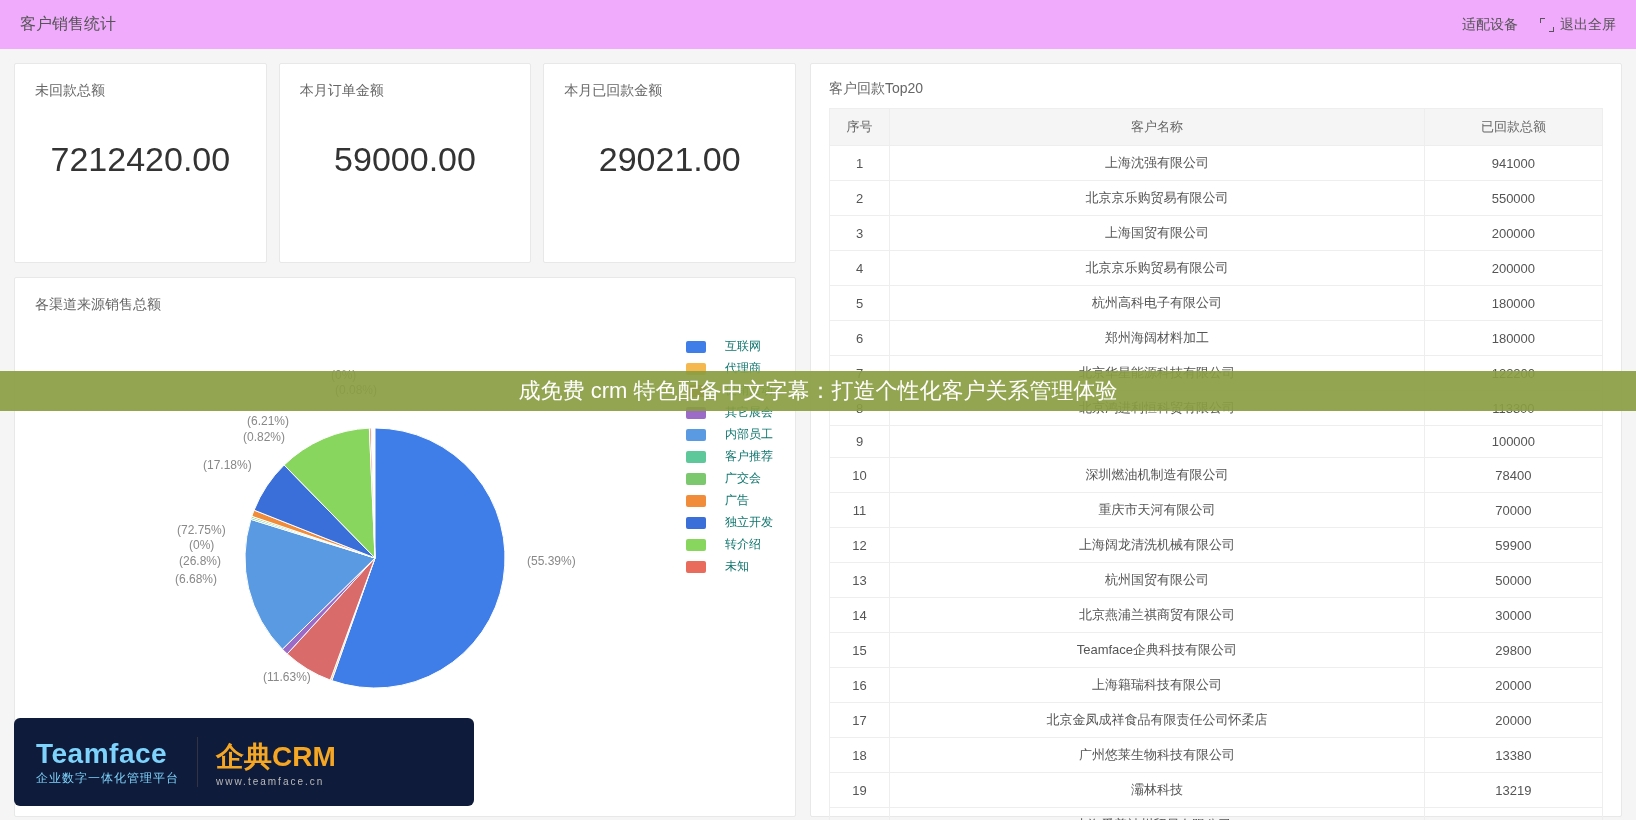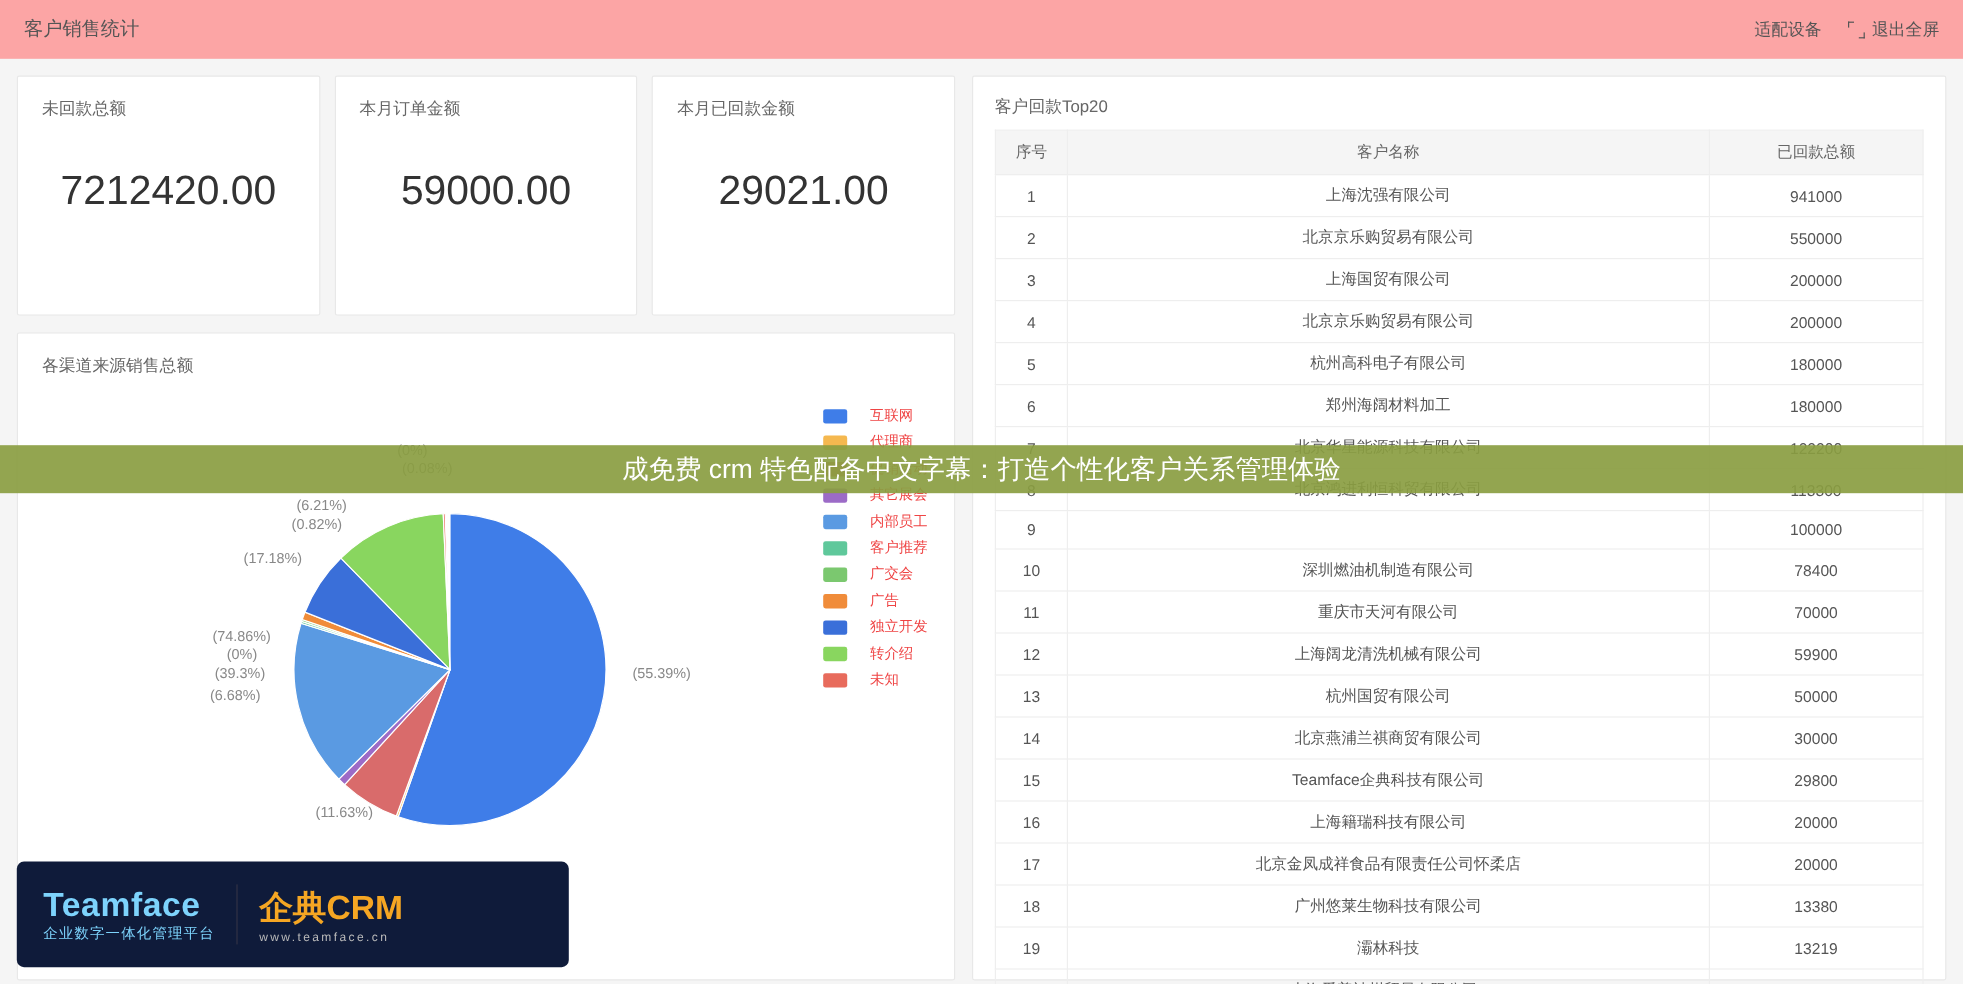--- a/index.html
+++ b/index.html
@@ -1,36 +1,36 @@
 <!DOCTYPE html>
 <html><head>
 <meta charset="utf-8">
 <style>
 *{box-sizing:border-box;margin:0;padding:0}
 body{font-family:"Helvetica Neue",Arial,"PingFang SC","Microsoft YaHei",sans-serif;background:#f5f5f5;color:#333;width:1636px;height:820px;overflow:hidden;position:relative}
-.header{display:flex;justify-content:space-between;align-items:center;padding:14px 20px;background:#fca5a5}
+.header{display:flex;justify-content:space-between;align-items:center;padding:14px 20px;background:#f0abfc}
 .page-title{font-size:16px;color:#555;font-weight:500}
 .header-actions{display:flex;gap:22px;align-items:center}
 .action-btn{font-size:14px;color:#555;cursor:pointer;display:flex;align-items:center;gap:6px}
 .expand-icon{width:14px;height:14px;position:relative;display:inline-block}
 .expand-icon::before,.expand-icon::after{content:"";position:absolute;border:1.5px solid #555}
 .expand-icon::before{top:0;left:0;width:4px;height:4px;border-right:none;border-bottom:none}
 .expand-icon::after{bottom:0;right:0;width:4px;height:4px;border-left:none;border-top:none}
 .main{display:flex;gap:14px;padding:14px}
 .left-col{width:782px;display:flex;flex-direction:column;gap:14px}
 .right-col{flex:1}
 .stat-row{display:flex;gap:12px}
 .card{background:#fff;border:1px solid #e8e8e8;border-radius:2px}
 .stat-card{flex:1;padding:18px 20px;height:200px;display:flex;flex-direction:column}
 .stat-label{font-size:14px;color:#666;margin-bottom:40px}
 .stat-value{font-size:34px;color:#333;text-align:center;font-weight:400}
 .chart-card{padding:18px 20px 10px;height:540px;position:relative}
 .chart-title{font-size:14px;color:#666}
 .legend{position:absolute;top:60px;right:22px;display:flex;flex-direction:column;gap:5px}
-.legend-item{display:flex;align-items:center;gap:19px;font-size:12px;color:#ef4444}
+.legend-item{display:flex;align-items:center;gap:19px;font-size:12px;color:#0f766e}
 .legend-sw{width:20px;height:12px;border-radius:2px}
 .pie-wrap{position:absolute;left:200px;top:120px}
 .pie-label{position:absolute;font-size:12px;color:#888;white-space:nowrap}
 .table-card{padding:16px 18px;height:754px}
 .table-title{font-size:14px;color:#666;margin-bottom:10px}
 table{width:100%;border-collapse:collapse;font-size:13px}
 th{background:#f5f5f5;color:#666;font-weight:normal;padding:9px 6px;text-align:center;border:1px solid #eee}
 td{padding:8px 6px;text-align:center;border:1px solid #eee;color:#555}
 .col-idx{width:60px}
 .banner{position:absolute;top:371px;left:0;right:0;height:40px;background:rgba(138,157,65,0.92);color:#fff;display:flex;align-items:center;justify-content:center;font-size:22px;font-weight:400;z-index:10}
@@ -136,23 +136,23 @@
             <path d="M 160 160 L 36.87722035068322 118.27733072506282 A 130 130 0 0 1 39.12905683452729 112.14380815099193 Z" fill="#f08c3a" stroke="#fff" stroke-width="1"></path>
             <path d="M 160 160 L 39.12905683452729 112.14380815099193 A 130 130 0 0 1 69.1216098226666 67.04238493390466 Z" fill="#3a6fd9" stroke="#fff" stroke-width="1"></path>
             <path d="M 160 160 L 69.1216098226666 67.04238493390466 A 130 130 0 0 1 154.36574815930808 30.122152750379882 Z" fill="#89d65f" stroke="#fff" stroke-width="1"></path>
             <path d="M 160 160 L 154.36574815930808 30.122152750379882 A 130 130 0 0 1 155.99824322465076 30.061607125873138 Z" fill="#e86b5c" stroke="#fff" stroke-width="1"></path>
           </svg>
       </div>
       <div class="pie-label" style="left:320px;top:105px">(0.08%)</div>
       <div class="pie-label" style="left:232px;top:136px">(6.21%)</div>
       <div class="pie-label" style="left:228px;top:152px">(0.82%)</div>
       <div class="pie-label" style="left:188px;top:180px">(17.18%)</div>
-      <div class="pie-label" style="left:162px;top:245px">(74.86%)</div>
+      <div class="pie-label" style="left:162px;top:245px">(72.75%)</div>
       <div class="pie-label" style="left:174px;top:260px">(0%)</div>
-      <div class="pie-label" style="left:164px;top:276px">(39.3%)</div>
+      <div class="pie-label" style="left:164px;top:276px">(26.8%)</div>
       <div class="pie-label" style="left:160px;top:294px">(6.68%)</div>
       <div class="pie-label" style="left:248px;top:392px">(11.63%)</div>
       <div class="pie-label" style="left:512px;top:276px">(55.39%)</div>
       <div class="pie-label" style="left:316px;top:90px">(0%)</div>
     </div>
   </div>
 
   <div class="right-col">
     <div class="card table-card">
       <div class="table-title">客户回款Top20</div>

